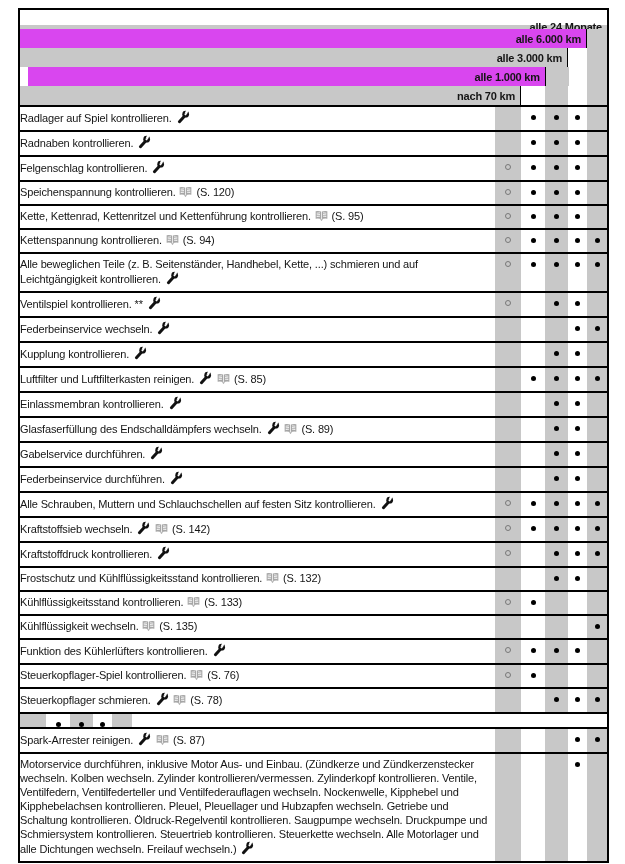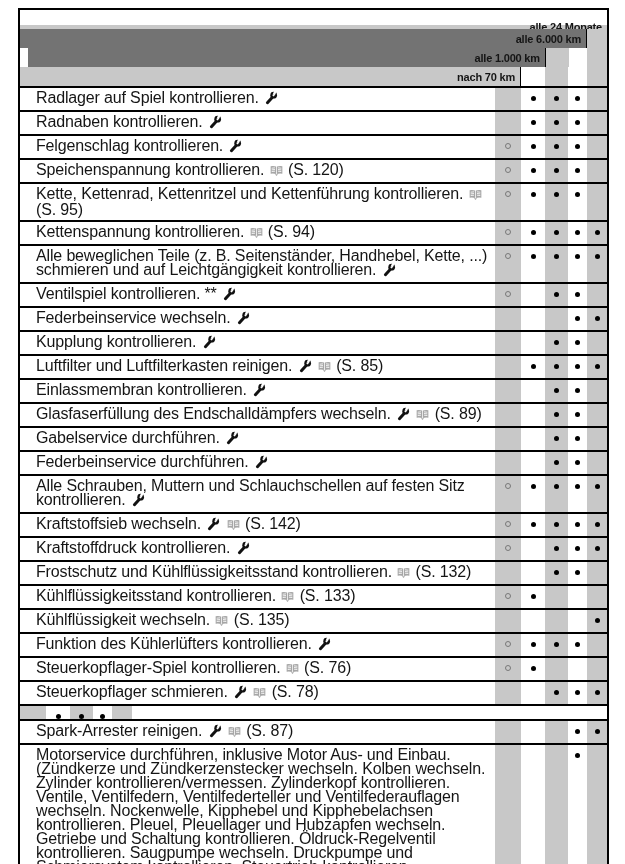--- a/index.html
+++ b/index.html
@@ -6,27 +6,27 @@
   body{width:625px;height:864px;position:relative;overflow:hidden;
        font-family:"Liberation Sans",sans-serif;color:#151515;}
   .mtable{position:absolute;left:18px;top:8px;width:591px;
           border:2px solid #000;box-sizing:border-box;background:#fff;}
   
   .hrow{display:flex;height:19px;}
   .hbar{display:flex;align-items:center;justify-content:flex-end;
         padding-right:5px;box-sizing:border-box;font-size:11px;font-weight:bold;
         white-space:nowrap;letter-spacing:-0.2px;}
   .hbar.g{background:#c8c8c8;}
-  .hbar.w{background:#737373;}
+  .hbar.w{background:#d946ef;}
   .hbar.step{border-right:1px solid #000;}
   .hcell{box-sizing:border-box;height:19px;}
   
   .brow{display:flex;border-top:2px solid #000;}
-  .btext{width:475px;box-sizing:border-box;padding:3px 5px 3px 16px;
-         font-size:16px;line-height:14px;letter-spacing:-0.15px;min-height:21px;}
+  .btext{width:475px;box-sizing:border-box;padding:3px 5px 3px 0;
+         font-size:11px;line-height:14px;letter-spacing:-0.15px;min-height:21px;}
   .bmark{display:flex;justify-content:center;align-items:flex-start;
          padding-top:6px;box-sizing:border-box;}
   .shade-g{background:#c8c8c8;}
   .shade-w{background:#ffffff;}
   .c0{width:26px;}.c1{width:24px;}.c2{width:23px;}.c3{width:19px;}.c4{width:20px;}
   .dot{width:5px;height:5px;border-radius:50%;background:#000;display:block;margin-top:2px;}
   .ring{width:6px;height:6px;border-radius:50%;border:1px solid #787878;
         box-sizing:border-box;display:block;margin-top:1px;background:transparent;}
   .icn{display:inline-block;vertical-align:-2px;margin:0 1px;}
   .ref{white-space:nowrap;}
@@ -41,20 +41,27 @@
           <span>alle 24 Monate</span>
         </div>
       </div>
       <div class="hrow">
         <div class="hbar w step" style="width: 567px;">
           <span>alle 6.000 km</span>
         </div>
         <div class="hcell c4 shade-g"></div>
       </div>
       <div class="hrow">
+        <div class="hbar g step" style="width: 548px;">
+          <span>alle 3.000 km</span>
+        </div>
+        <div class="hcell c3 shade-w"></div>
+        <div class="hcell c4 shade-g"></div>
+      </div>
+      <div class="hrow">
         <div class="hbar w step" style="width: 525px; margin-left: 8px;">
           <span>alle 1.000 km</span>
         </div>
         <div class="hcell c2 shade-g"></div>
         <div class="hcell c3 shade-w"></div>
         <div class="hcell c4 shade-g"></div>
       </div>
       <div class="hrow">
         <div class="hbar g step" style="width: 501px;">
           <span>nach 70 km</span>

